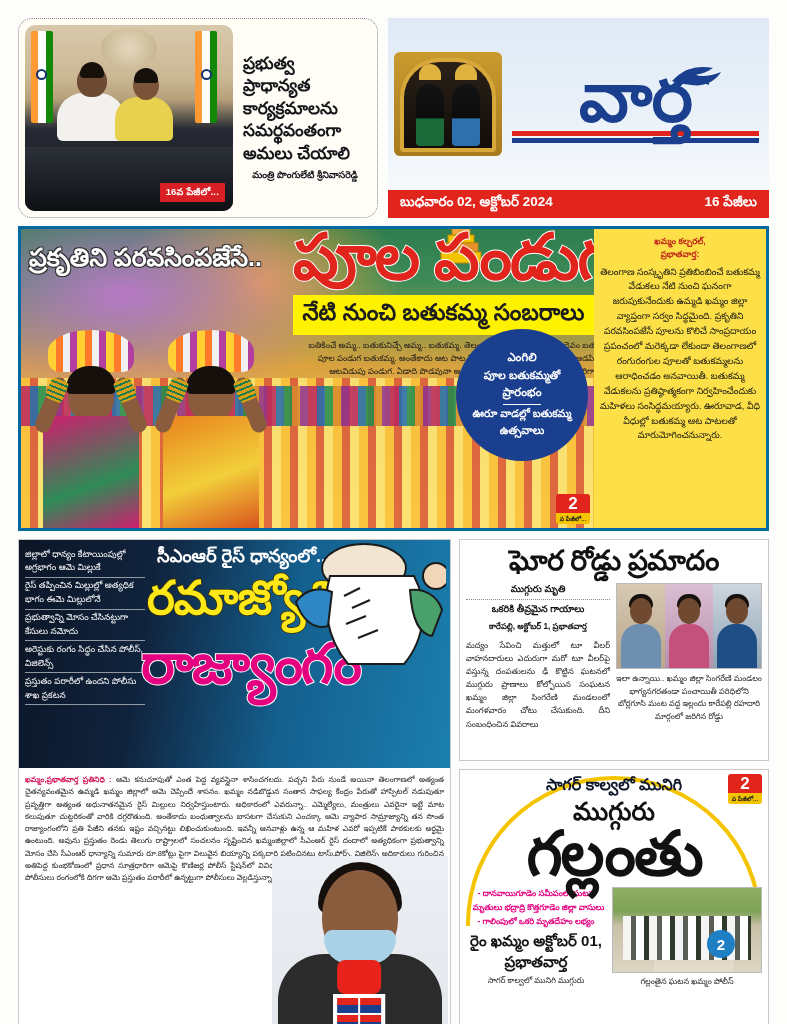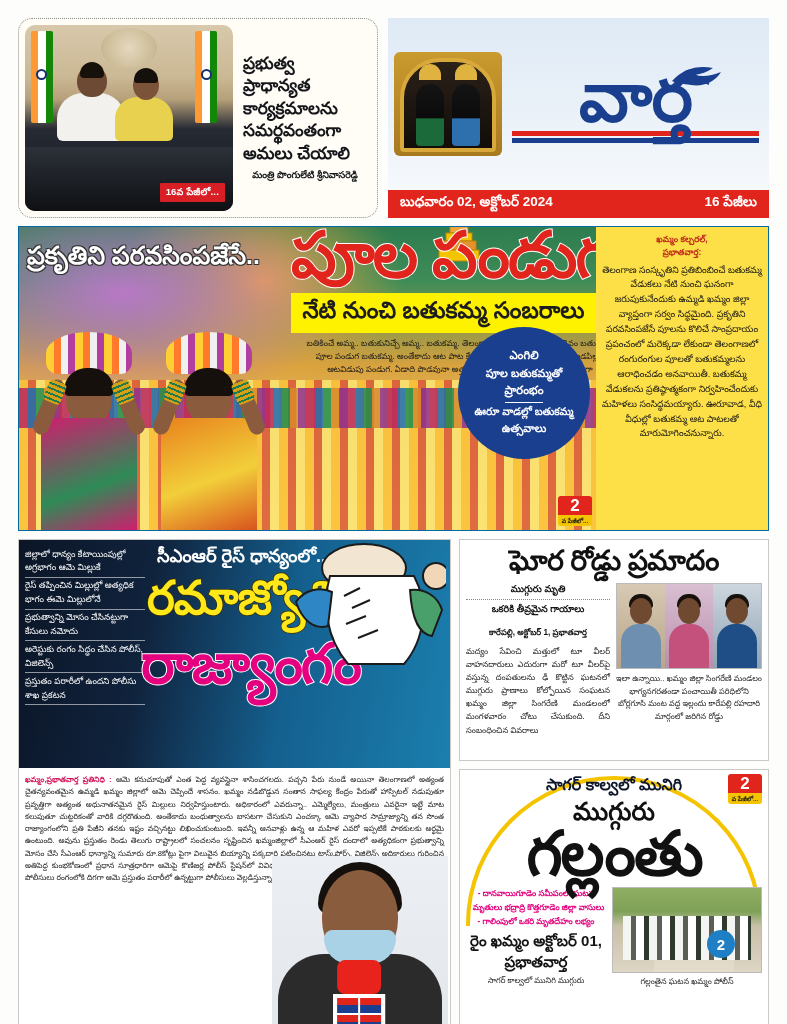--- a/index.html
+++ b/index.html
@@ -142,21 +142,21 @@
   }
   .mh-bot {
     background: #e1241c; color: #fff;
     display: flex; justify-content: space-between; align-items: center;
     padding: 4px 12px 5px; font-size: 13.5px; font-weight: bold;
   }
 
   
   .bk-block {
     margin-top: 8px; height: 305px; display: flex;
-    border: 1px solid #0369a1;
+    border: 3px solid #0369a1;
   }
   .bk-left { flex: 1; position: relative; overflow: hidden; }
   .bk-photo-band {
     position: absolute; inset: 0;
     background:
       radial-gradient(ellipse at 18% 22%, #b879c6 0%, rgba(184,121,198,0) 34%),
       radial-gradient(ellipse at 42% 18%, #f0a63a 0%, rgba(240,166,58,0) 30%),
       linear-gradient(180deg,#2e7d4f 0%, #3f8c58 18%, #d8a23e 46%, #e9b85a 62%, #f0c96e 100%);
   }
   .bk-crowd {
@@ -335,21 +335,21 @@
   .story-acc { border: 1px solid #c9c9c9; height: 222px; position: relative; padding: 6px; background:#fff; }
   .acc-title {
     font-size: 28px; font-weight: bold; color: #111; text-align: center;
     letter-spacing: -.5px; line-height: 1.1; white-space: nowrap;
   }
   .acc-inner { display: flex; gap: 6px; margin-top: 6px; }
   .acc-left { flex: 1; }
   .acc-sub1 { font-size: 9.5px; font-weight: bold; color: #141414; text-align: center;
     border-bottom: 1px dotted #888; padding-bottom: 2px; }
   .acc-sub2 { font-size: 9.5px; font-weight: bold; color: #141414; text-align: center; margin-top: 3px; }
-  .acc-dateline { font-size: 8.2px; font-weight: bold; color: #141414; margin-top: 11px; text-align: center; }
+  .acc-dateline { font-size: 8.2px; font-weight: bold; color: #141414; margin-top: 5px; text-align: center; }
   .acc-text { font-size: 8.2px; line-height: 1.6; color: #1b1b1b; text-align: justify; margin-top: 6px; }
   .acc-right { flex: 0 0 146px; }
   .acc-photo {
     width: 146px; height: 86px; display: flex; overflow: hidden;
     border: 1px solid #bbb;
   }
   .ap-cell { flex: 1; position: relative; }
   .ap1 { background: linear-gradient(180deg,#d7c9b4 0%, #b9a58a 100%); }
   .ap2 { background: linear-gradient(180deg,#d9bfd2 0%, #b98fae 100%); }
   .ap3 { background: linear-gradient(180deg,#cdd6de 0%, #8ea3b5 100%); }

